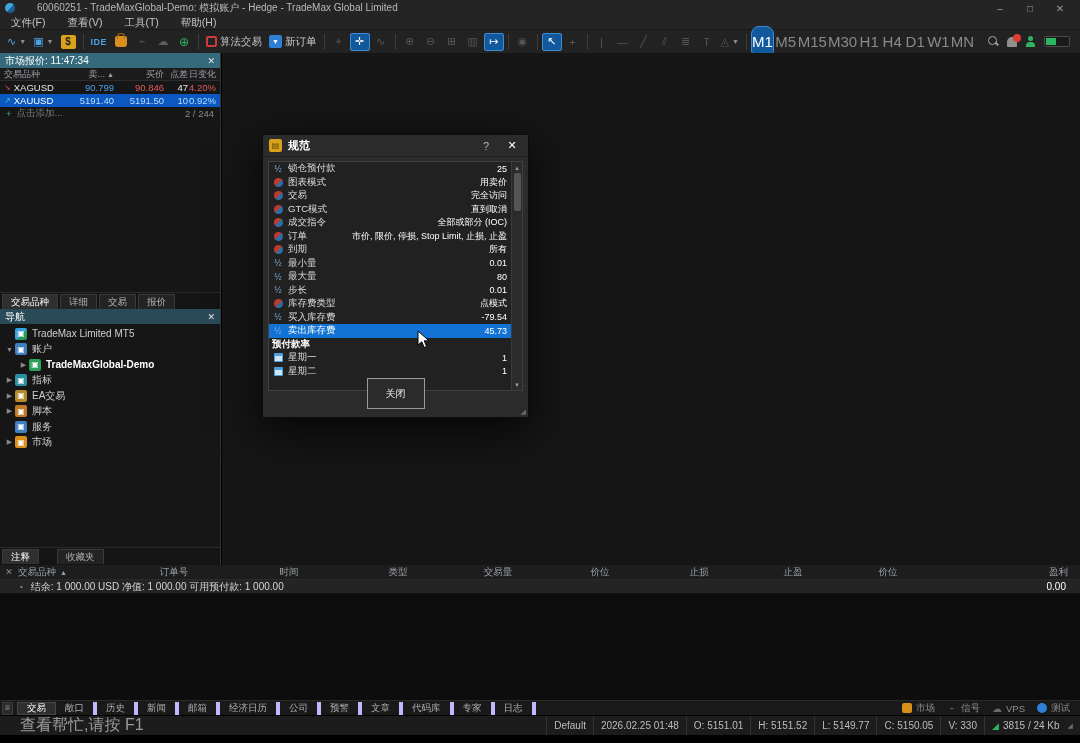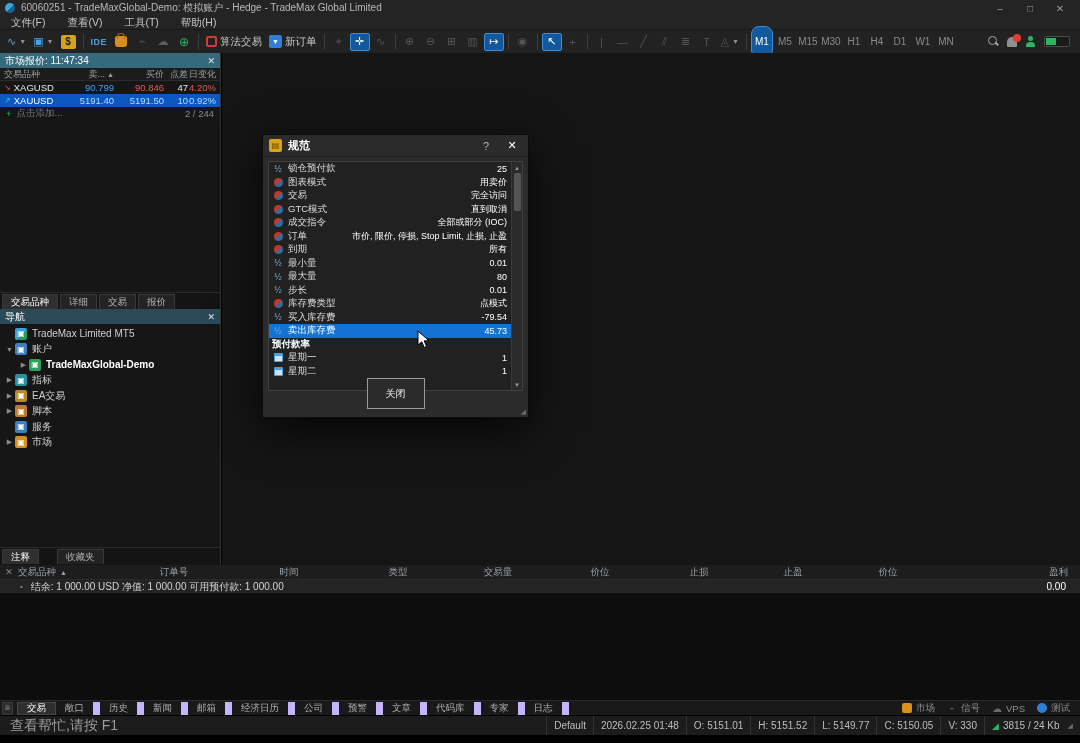--- a/index.html
+++ b/index.html
@@ -1,19 +1,19 @@
 <!DOCTYPE html>
 <html><head>
 <meta charset="utf-8">
 <style>
 *{box-sizing:border-box;margin:0;padding:0}
 html,body{width:1080px;height:743px}
 body{position:relative;overflow:hidden;background:#000;font-family:"Liberation Sans","DejaVu Sans",sans-serif;font-size:11px;color:#ccc}
 
-#titlebar{position:absolute;left:0;top:0;width:1080px;height:16px;background:#242424;display:flex;align-items:center;gap:6px;padding:0 5px}
+#titlebar{position:absolute;left:0;top:0;width:1080px;height:16px;background:#242424;display:flex;align-items:center;gap:22px;padding:0 5px}
 .logo{width:10px;height:10px;border-radius:50%;background:linear-gradient(135deg,#3aa7e0 55%,#1e6090 55%);flex:none}
 #title-text{font-size:10px;color:#b8b8b8;white-space:nowrap}
 .wctl{margin-left:auto;display:flex}
 .wbtn{width:30px;height:14px;display:flex;align-items:center;justify-content:center;color:#9a9a9a;font-size:10px}
 
 #menubar{position:absolute;left:0;top:16px;width:1080px;height:14px;background:#242424;display:flex;align-items:center;border-bottom:1px solid #191919}
 .mi{padding:0 11px;font-size:10.5px;color:#c5c5c5}
 
 #toolbar{position:absolute;left:0;top:30px;width:1080px;height:23px;background:#222;display:flex;align-items:center;padding:0 4px;gap:1px}
 .tsep{width:1px;height:16px;background:#3d3d3d;margin:0 3px;flex:none}
@@ -24,21 +24,21 @@
 .caret{font-size:7px;color:#8f8f8f}
 .ic-chart{color:#4aa0e0;font-size:11px}
 .ic-dollar{width:15px;height:14px;background:#d9a21b;color:#222;font-weight:bold;font-size:10px;border-radius:2px;display:flex;align-items:center;justify-content:center}
 .ic-ide{color:#4aa0e0;font-weight:bold;font-size:9px;letter-spacing:.5px}
 .ic-bag{width:12px;height:11px;background:#d98f1b;border-radius:2px 2px 3px 3px;position:relative}
 .ic-bag:before{content:"";position:absolute;left:2px;top:-3px;width:6px;height:5px;border:1.5px solid #a86c10;border-bottom:none;border-radius:4px 4px 0 0}
 .ic-add{color:#2eb562;font-size:12px}
 .ic-cloudg{color:#5e5e5e;font-size:11px}
 .ic-algo{width:11px;height:11px;border:2px solid #cf3a3a;border-radius:2px}
 .ic-order{width:13px;height:13px;background:#2f7fd6;border-radius:2px;color:#fff;font-size:7px;display:flex;align-items:center;justify-content:center}
-.tf{min-width:22px;height:32px;display:flex;align-items:center;justify-content:center;font-size:10px;color:#8a8a8a;border-radius:8px;flex:none}
+.tf{min-width:22px;height:32px;display:flex;align-items:center;justify-content:center;font-size:15px;color:#8a8a8a;border-radius:8px;flex:none}
 .tf.act{background:#11599c;color:#fff;border:1px solid #3f8cd6}
 #toolbar-right{margin-left:auto;display:flex;align-items:center;gap:8px;padding-right:6px}
 .ic-search{width:11px;height:11px;position:relative}
 .ic-search:before{content:"";position:absolute;left:0;top:0;width:7px;height:7px;border:1.5px solid #a5a5a5;border-radius:50%}
 .ic-search:after{content:"";position:absolute;left:7px;top:7px;width:4px;height:1.5px;background:#a5a5a5;transform:rotate(45deg)}
 .ic-bell{width:10px;height:10px;background:#8f8f8f;border-radius:5px 5px 1px 1px;position:relative}
 .ic-bell:after{content:"";position:absolute;right:-4px;top:-3px;width:8px;height:8px;border-radius:50%;background:#e03c2f}
 .ic-person{width:11px;height:11px;position:relative}
 .ic-person:before{content:"";position:absolute;left:3px;top:0;width:5px;height:5px;border-radius:50%;background:#2eb562}
 .ic-person:after{content:"";position:absolute;left:1px;top:6px;width:9px;height:5px;border-radius:4px 4px 0 0;background:#2eb562}
@@ -106,32 +106,32 @@
 .tbc.first{text-align:left;display:flex;gap:4px;align-items:center}
 .tbc.last{text-align:right}
 .sort{font-size:7px;color:#9aa0a6}
 #tb-sum{height:14px;background:#242424;display:flex;align-items:center;padding:0 14px 0 20px;font-size:10px;color:#d5d5d5;border-bottom:1px solid #101010}
 #tb-sum .bullet{color:#8a8a8a;margin-right:8px;font-size:8px}
 #tb-profit{margin-left:auto;color:#fff}
 #tb-body{height:106px;background:#0d0d0d}
 
 #bottombar{position:absolute;left:0;top:700px;width:1080px;height:15px;background:#191919;display:flex;align-items:center;padding-left:2px;border-top:1px solid #2a2a2a}
 .dock{width:11px;height:13px;background:#2a2a2a;border:1px solid #3a3a3a;color:#8a8a8a;font-size:7px;display:flex;align-items:center;justify-content:center;margin-right:4px}
-.btab{padding:0 9px;height:13px;display:flex;align-items:center;font-size:9.5px;color:#b0b0b0;border-right:7px solid #c4b5fd}
+.btab{padding:0 9px;height:13px;display:flex;align-items:center;font-size:9.5px;color:#b0b0b0;border-right:4px solid #c4b5fd}
 .btab.act{background:#2e2e2e;border:1px solid #474747;color:#fff}
 #bb-right{margin-left:auto;display:flex;align-items:center;gap:12px;padding-right:10px}
 .rtab{display:flex;align-items:center;gap:4px;font-size:9.5px;color:#8f8f8f}
 .ri{width:10px;height:10px;display:inline-flex;align-items:center;justify-content:center;font-size:8px}
 .ri-market{background:#d98f1b;border-radius:2px}
 .ri-signal{color:#6a6a6a}
 .ri-vps{color:#6a6a6a;font-size:10px}
 .ri-test{background:#2f7fd6;border-radius:50%}
 
 #statusbar{position:absolute;left:0;top:715px;width:1080px;height:20px;background:#1c1c1c;display:flex;align-items:center;border-top:1px solid #000}
-#sb-help{flex:1;padding-left:10px;font-size:14px;color:#9a9a9a}
+#sb-help{flex:1;padding-left:20px;font-size:16px;color:#9a9a9a}
 .sb-seg{height:100%;display:flex;align-items:center;justify-content:center;font-size:10px;color:#bdbdbd;border-left:1px solid #333;padding:0 7px;white-space:nowrap;gap:4px}
 .ic-sig{color:#2eb562;font-size:9px}
 #bottomstrip{position:absolute;left:0;top:735px;width:1080px;height:8px;background:#000}
 #mouse-cursor{position:absolute;left:417px;top:330px;z-index:50}
 </style>
 </head>
 <body>
 
 <div id="titlebar">
   <span class="logo"></span>

